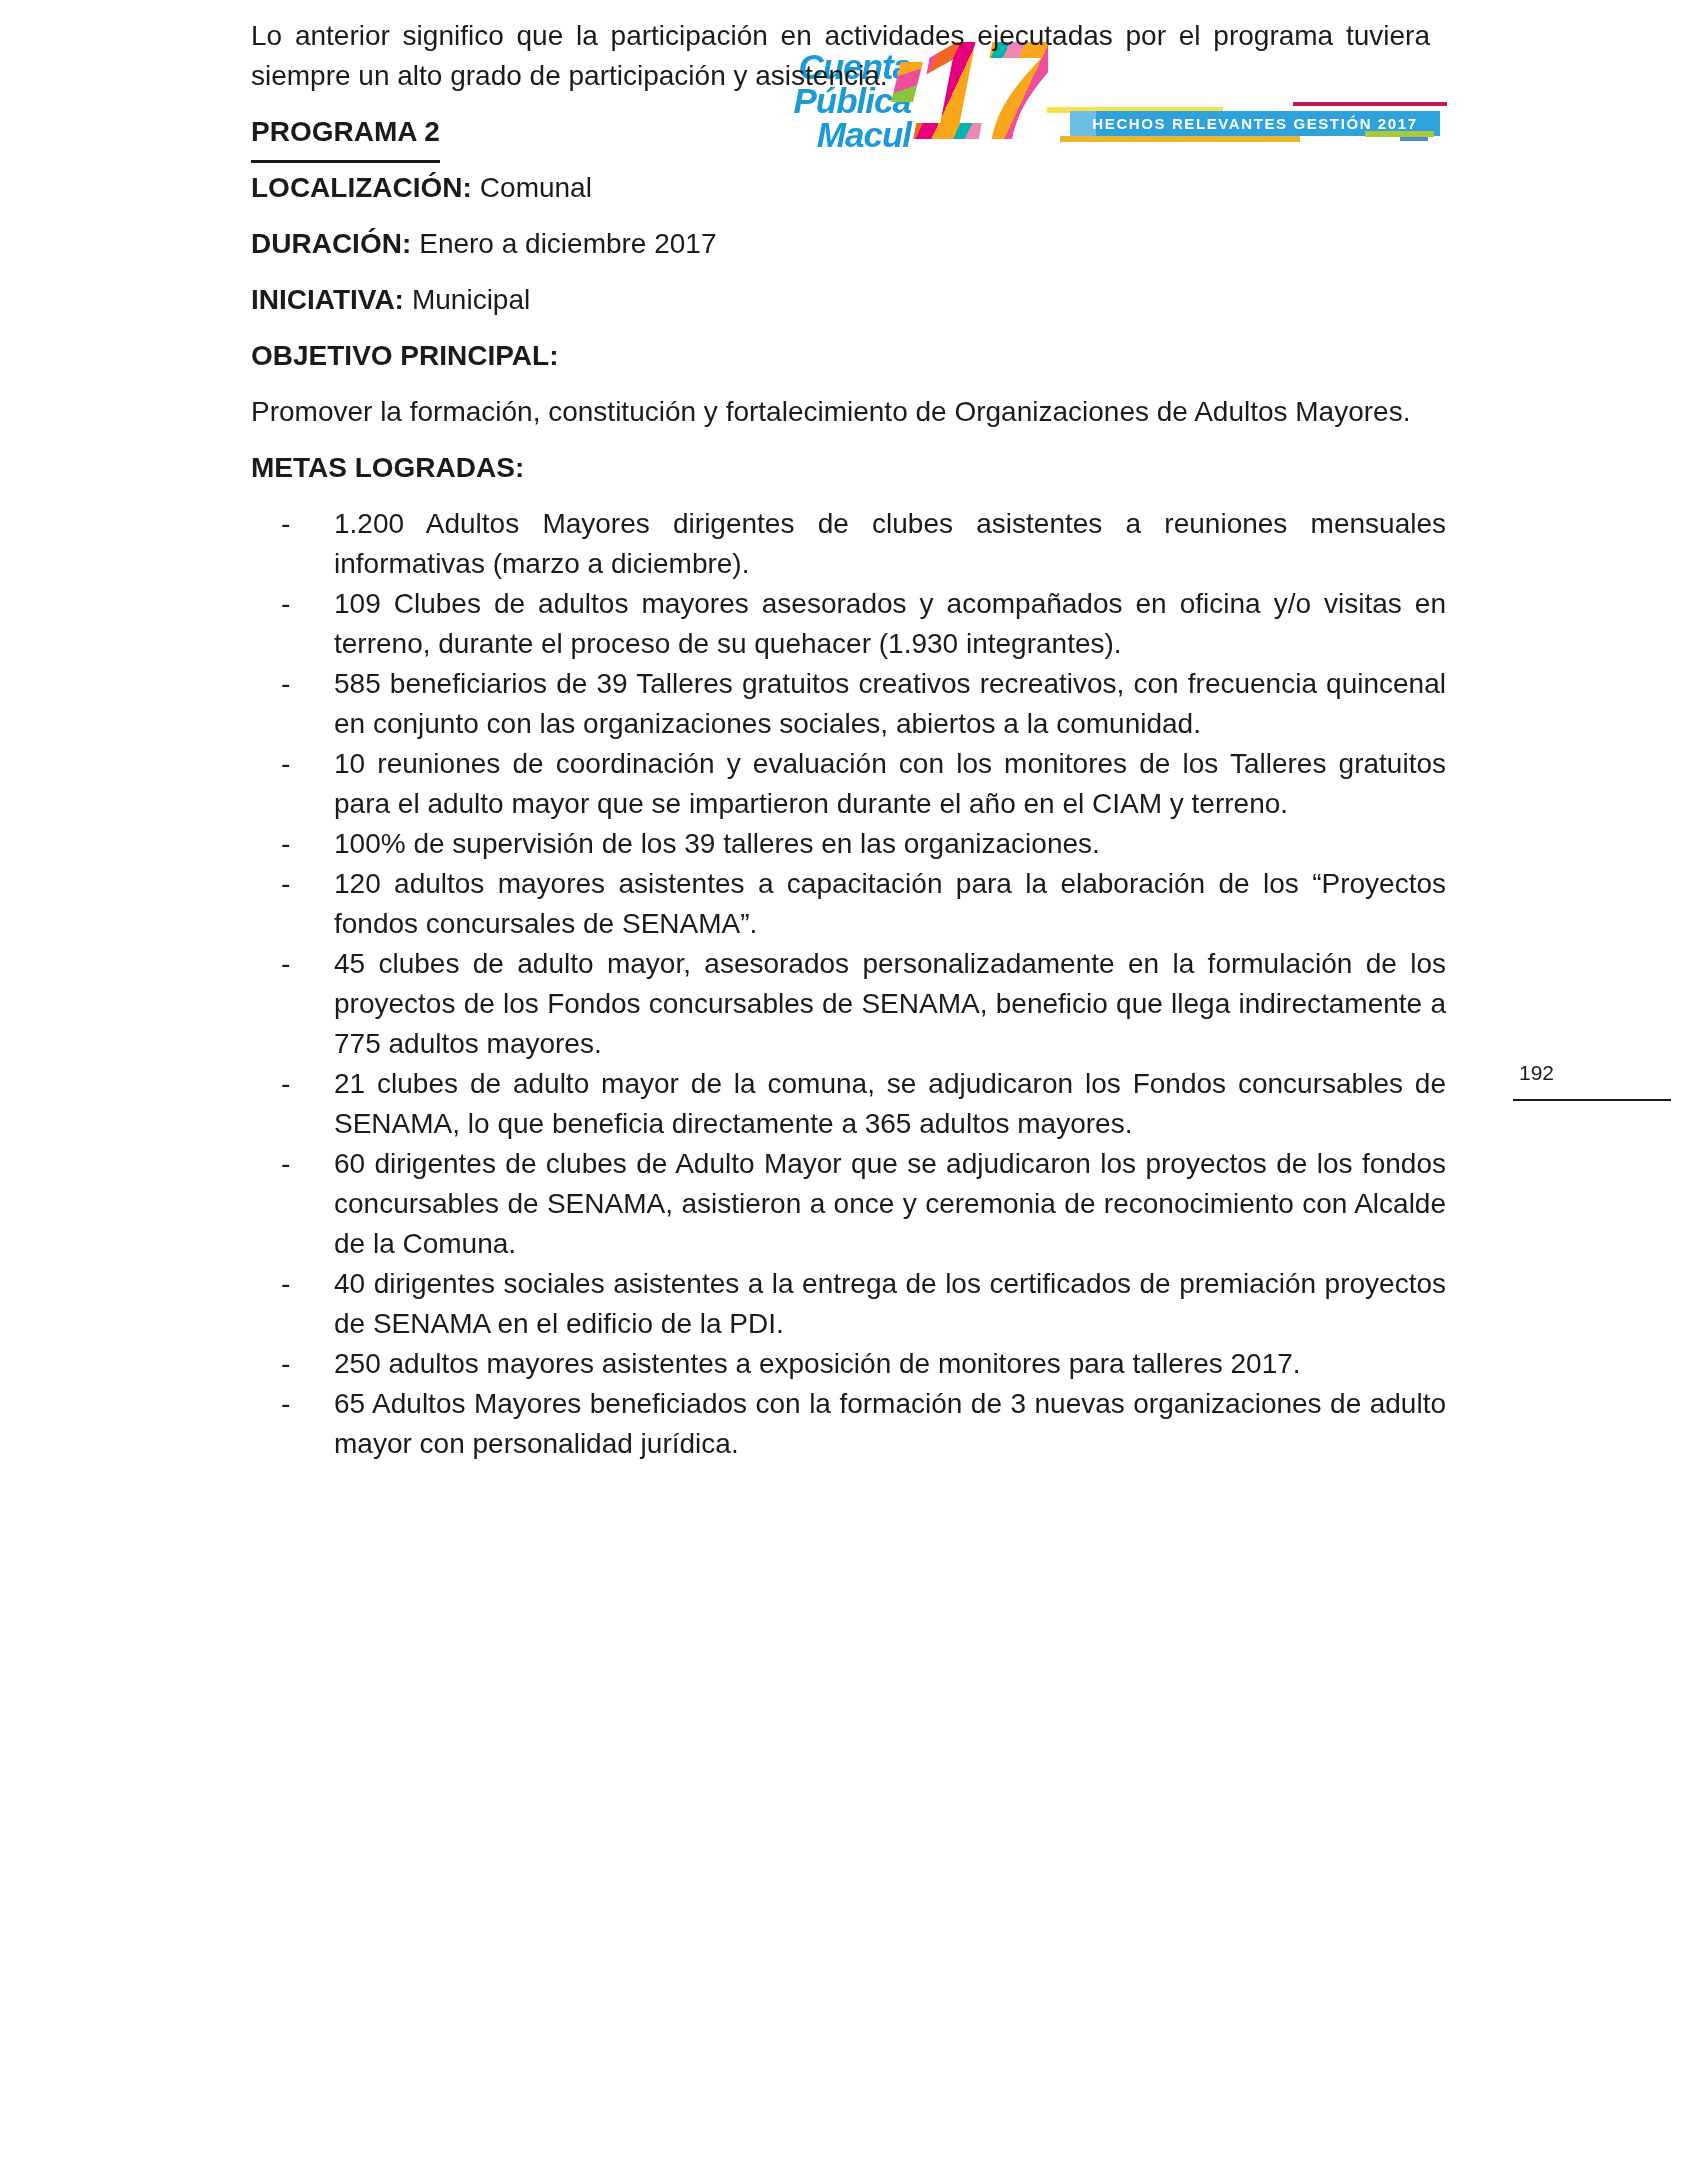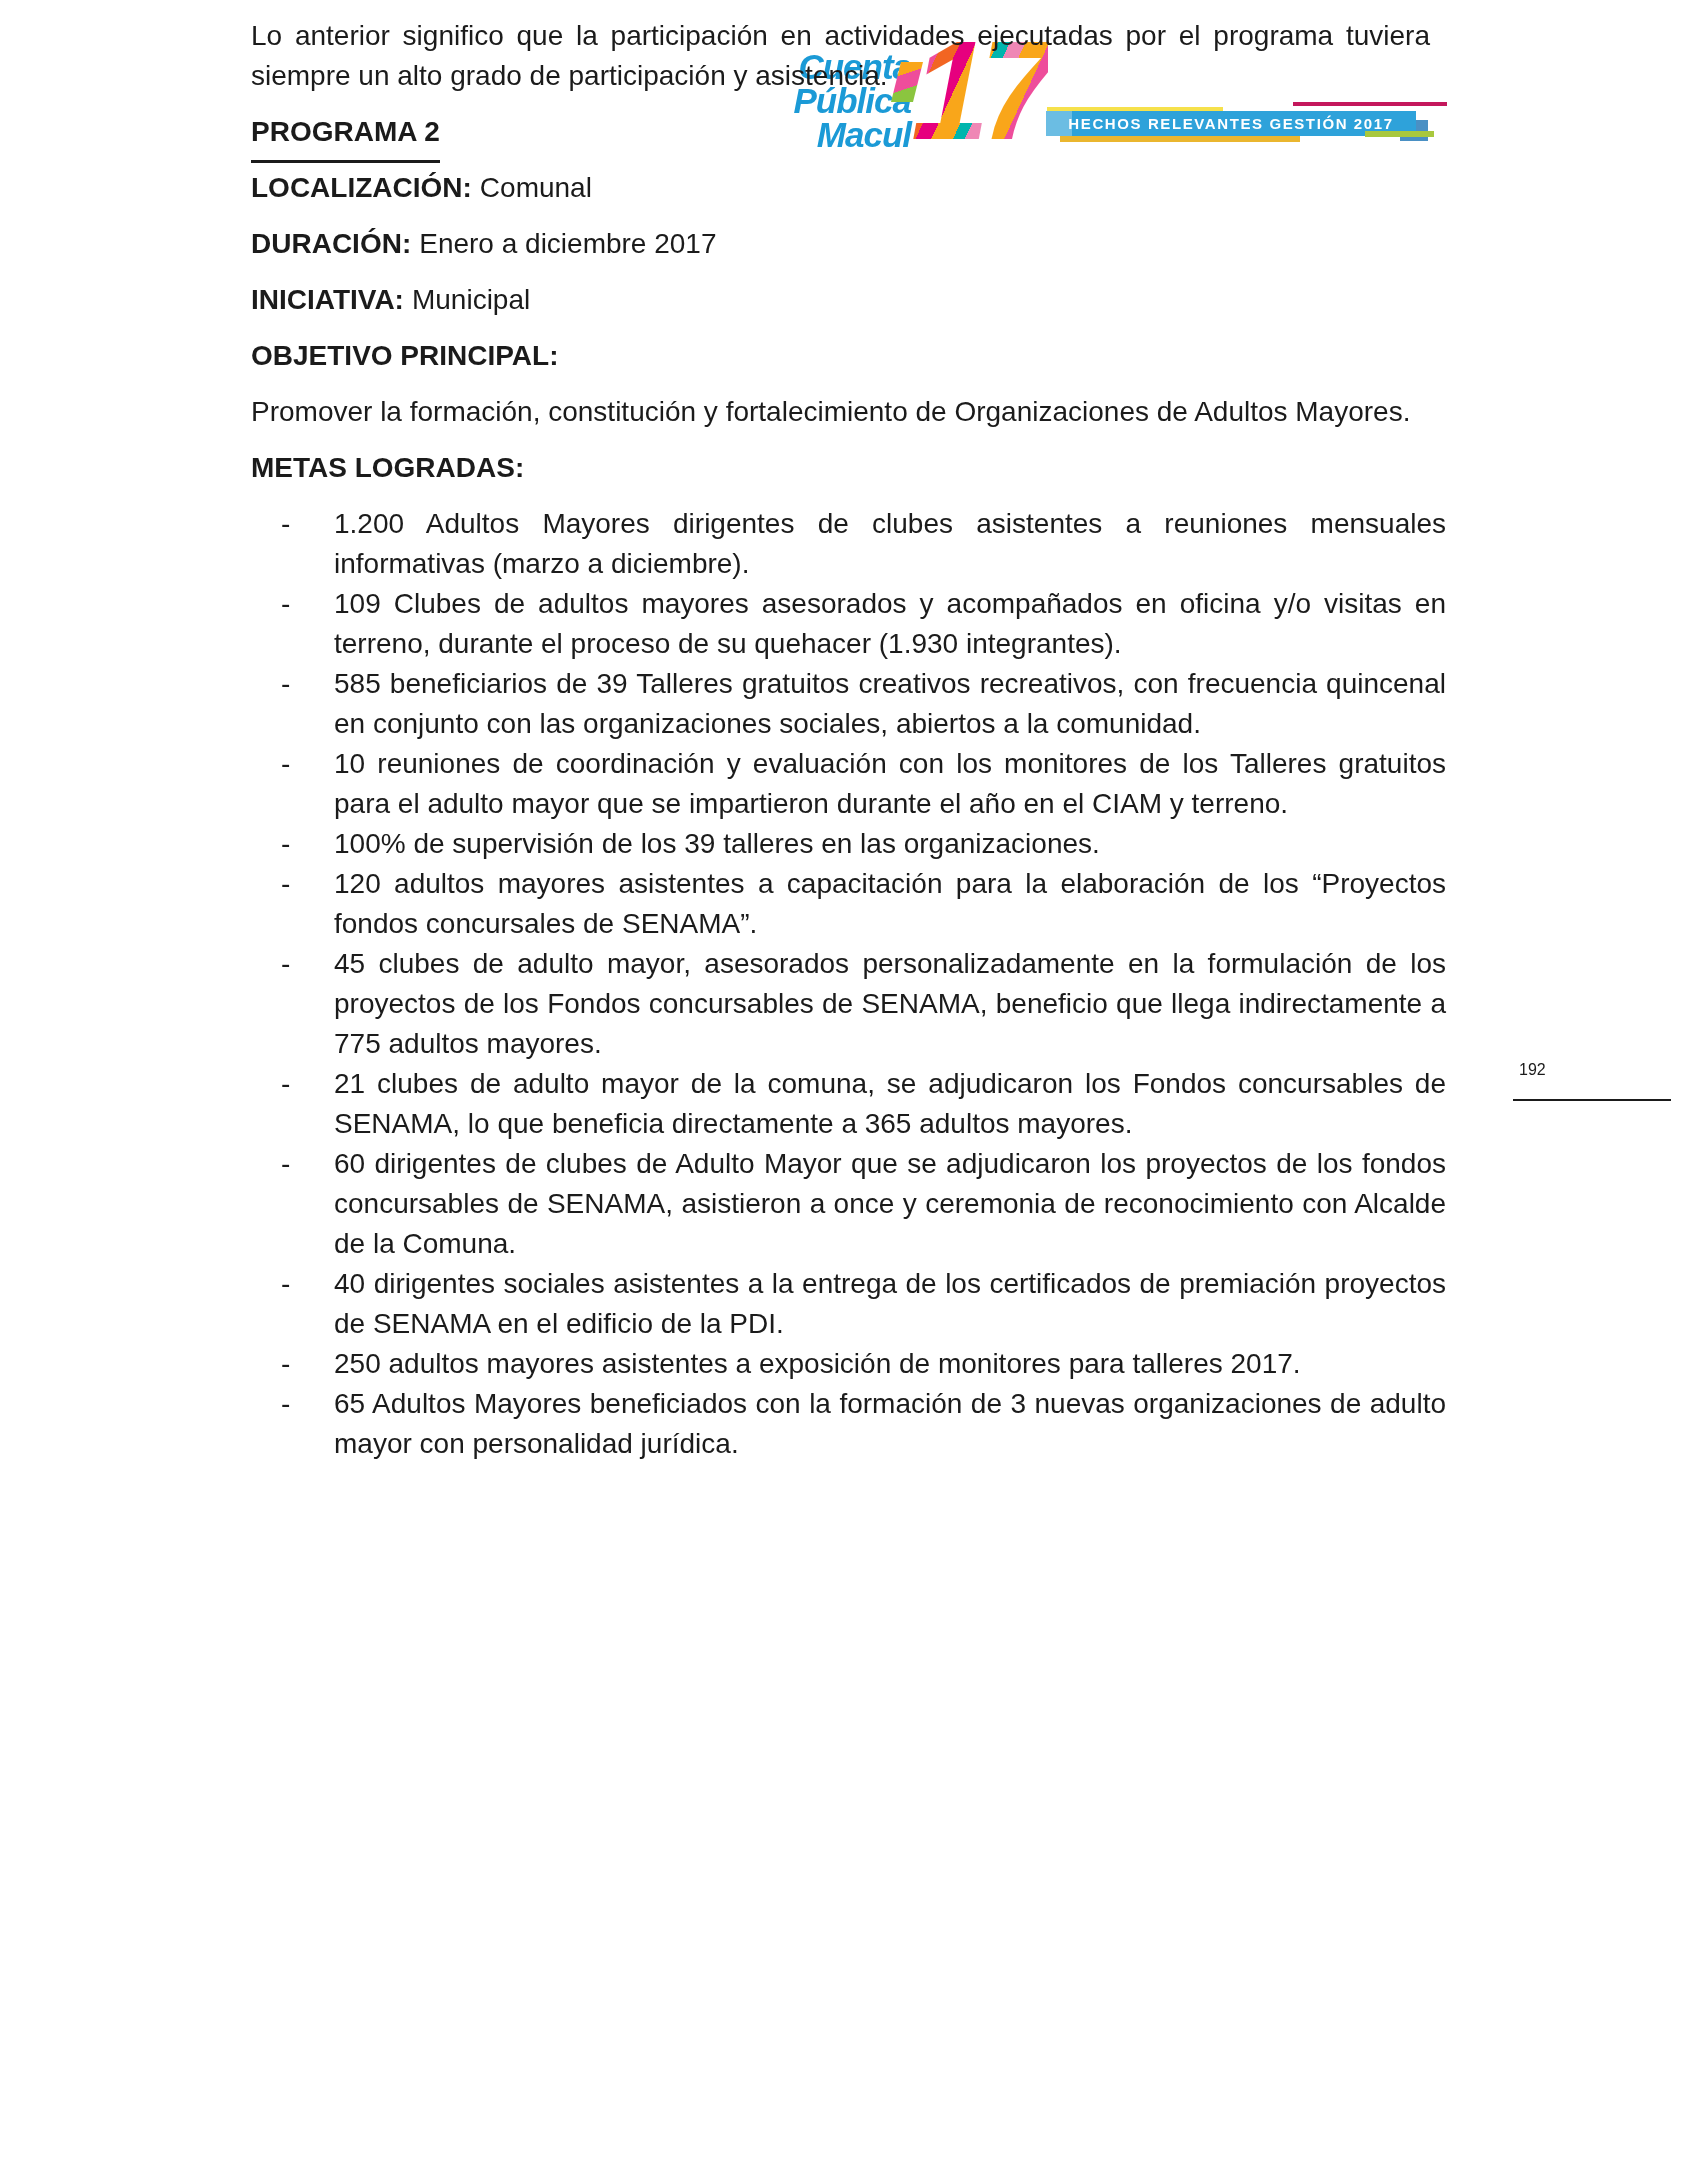--- a/index.html
+++ b/index.html
@@ -37,35 +37,35 @@
       #f26522 83% 92%, #9c27b0 92% 100%);
     -webkit-background-clip:text;background-clip:text;
     color:transparent;
   }
 
   
   .banner{position:absolute;left:1044px;top:94px;width:426px;height:59px;}
   .banner-line-yellow-top{position:absolute;left:3px;top:13px;width:176px;height:6px;background:#f6e14b;}
   .banner-line-magenta-top{position:absolute;left:249px;top:8px;width:154px;height:4px;background:#c4175c;}
   .banner-bar{
-    position:absolute;left:2px;top:17px;width:370px;height:25px;
+    position:absolute;left:26px;top:17px;width:370px;height:25px;
     background:linear-gradient(90deg,#6bbde3 0 7%,#2ea2da 7% 100%);
     display:flex;align-items:center;justify-content:center;
   }
   .banner-bar-label{
     color:#ffffff;font-weight:bold;font-size:15px;letter-spacing:1.6px;
     white-space:nowrap;
   }
   .banner-end-block{position:absolute;left:356px;top:26px;width:28px;height:21px;background:#4a90c4;}
   .banner-line-orange-bottom{position:absolute;left:16px;top:42px;width:240px;height:6px;background:#eab62f;}
   .banner-line-green-bottom{position:absolute;left:321px;top:37px;width:69px;height:6px;background:#a9c83d;}
 
   
   .pagenum{position:absolute;left:1513px;top:1061px;width:168px;}
-  .pagenum-value{font-size:16px;color:#1b1b1b;display:block;padding-left:6px;}
+  .pagenum-value{font-size:21px;color:#1b1b1b;display:block;padding-left:6px;}
   .pagenum-rule{position:absolute;left:0;top:38px;width:158px;height:2px;background:#1b1b1b;}
 
   
   .content{
     position:absolute;left:235px;top:0;width:1211px;
     font-size:28px;line-height:40px;
   }
   .content p{margin:16px;}
   .intro{margin-top:190px;text-align:justify;}
   .program-title{margin-top:54px;font-weight:bold;}

